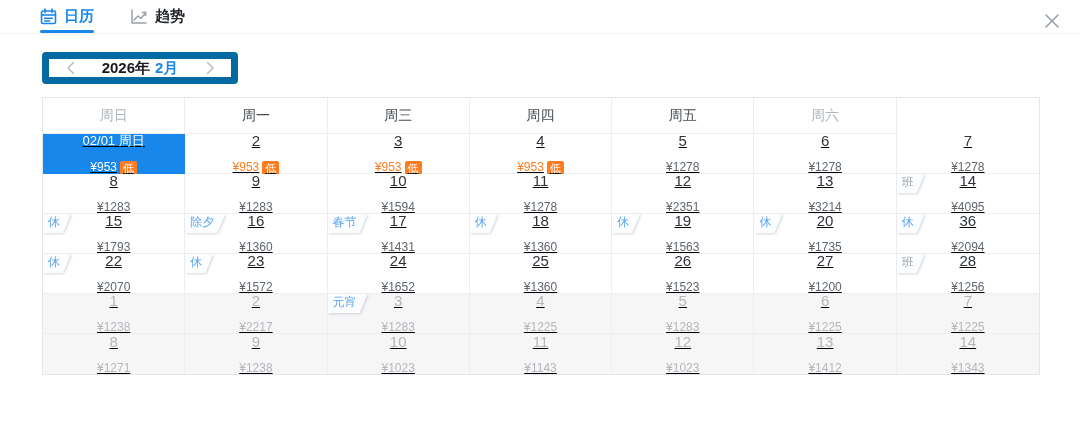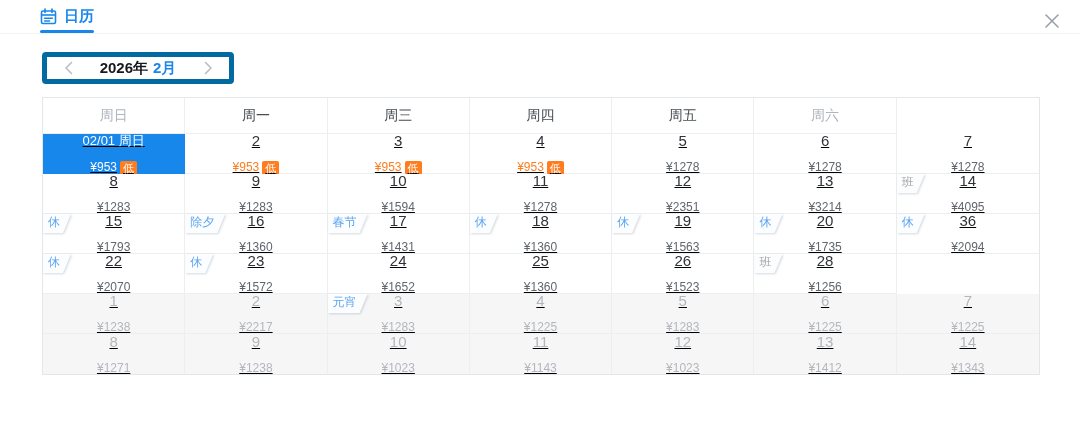--- a/index.html
+++ b/index.html
@@ -28,21 +28,21 @@
     font-size:15px;font-weight:bold;color:#24282d;margin-right:36px;cursor:pointer;}
   .tab.active{color:var(--accent);}
   .tab.active::after{content:"";position:absolute;left:0;right:0;bottom:0;
     height:3px;background:var(--accent);border-radius:2px;}
   .tab svg{display:block;}
   .close-btn{position:absolute;right:16px;top:9px;width:24px;height:24px;
     display:flex;align-items:center;justify-content:center;cursor:pointer;}
 
   
   .month-nav{margin:18px 0 0 42px;display:inline-flex;align-items:center;
-    height:32px;border:5px solid #0369a1;border-radius:4px;overflow:hidden;}
+    height:32px;border:7px solid #0369a1;border-radius:4px;overflow:hidden;}
   .nav-arrow{width:42px;height:100%;display:flex;align-items:center;
     justify-content:center;cursor:pointer;background:#fff;border:none;}
   .month-label{min-width:98px;text-align:center;font-size:15px;font-weight:bold;
     color:#16181c;padding:0 4px;white-space:nowrap;}
   .month-label .month{color:var(--accent);margin-left:5px;}
 
   
   .calendar{margin:13px 0 0 42px;width:998px;border:1px solid var(--outer-border);text-align:center;}
   .weekday-row,.day-row{display:grid;grid-template-columns:repeat(7,1fr);}
   .wcell{height:36px;display:flex;align-items:center;justify-content:center;
@@ -90,20 +90,30 @@
       <svg width="17" height="17" viewBox="0 0 17 17">
         <rect x="1.5" y="3" width="14" height="12.5" rx="1.5" fill="none" stroke="#1787ec" stroke-width="1.6"></rect>
         <line x1="5" y1="1" x2="5" y2="4.5" stroke="#1787ec" stroke-width="1.6" stroke-linecap="round"></line>
         <line x1="12" y1="1" x2="12" y2="4.5" stroke="#1787ec" stroke-width="1.6" stroke-linecap="round"></line>
         <line x1="2" y1="7" x2="15" y2="7" stroke="#1787ec" stroke-width="1.6"></line>
         <line x1="4.6" y1="10.2" x2="12.4" y2="10.2" stroke="#1787ec" stroke-width="1.6" stroke-linecap="round"></line>
         <line x1="4.6" y1="13" x2="9.5" y2="13" stroke="#1787ec" stroke-width="1.6" stroke-linecap="round"></line>
       </svg>
     </span>
     <span>日历</span>
+  </div>
+  <div class="tab">
+    <span>
+      <svg width="18" height="17" viewBox="0 0 18 17">
+        <polyline points="2,2 2,15 16,15" fill="none" stroke="#9ba1a8" stroke-width="1.5" stroke-linecap="round" stroke-linejoin="round"></polyline>
+        <polyline points="4,12 8,8 11,10.5 15.5,5" fill="none" stroke="#9ba1a8" stroke-width="1.5" stroke-linecap="round" stroke-linejoin="round"></polyline>
+        <polyline points="12.5,4.5 15.8,4.2 15.5,7.6" fill="none" stroke="#9ba1a8" stroke-width="1.5" stroke-linecap="round" stroke-linejoin="round"></polyline>
+      </svg>
+    </span>
+    <span>趋势</span>
   </div>
   <div class="close-btn">
     <svg width="20" height="20" viewBox="0 0 20 20">
       <line x1="4" y1="4" x2="16" y2="16" stroke="#9ba1a8" stroke-width="1.6" stroke-linecap="round"></line>
       <line x1="16" y1="4" x2="4" y2="16" stroke="#9ba1a8" stroke-width="1.6" stroke-linecap="round"></line>
     </svg>
   </div>
 </div>
 
 <div class="month-nav">
@@ -323,20 +333,26 @@
             <span class="price">¥1360</span>
           </div>
         </div>
         <div class="cell">
           <div class="day">26</div>
           <div class="price-line">
             <span class="price">¥1523</span>
           </div>
         </div>
         <div class="cell">
+          <div class="day">27</div>
+          <div class="price-line">
+            <span class="price">¥1200</span>
+          </div>
+        </div>
+        <div class="cell">
           <span class="corner-tag work">
             <i>班</i>
           </span>
           <div class="day">28</div>
           <div class="price-line">
             <span class="price">¥1256</span>
           </div>
         </div>
       </div>
       <div class="day-row">

